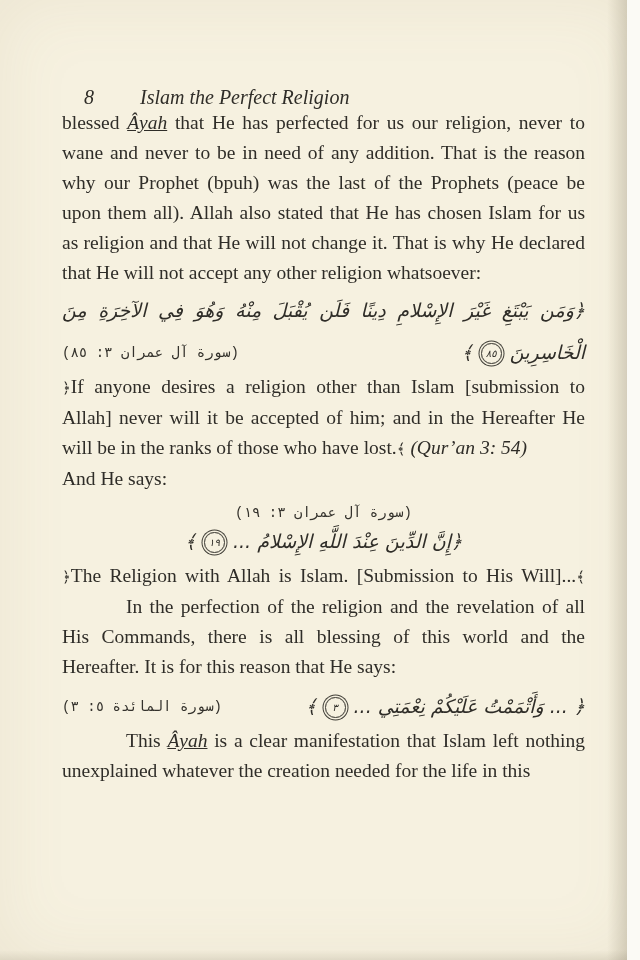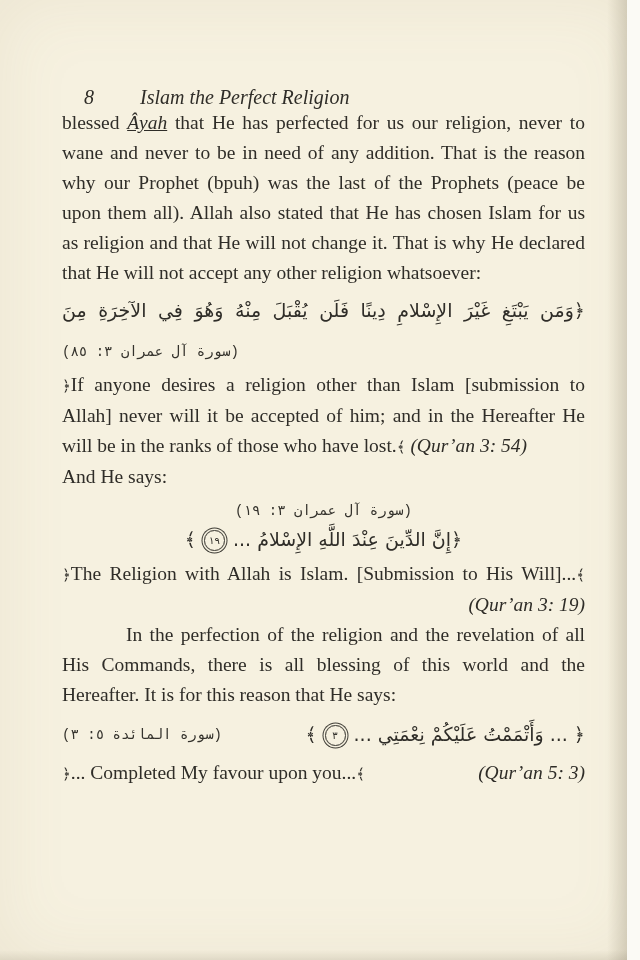--- a/index.html
+++ b/index.html
@@ -44,20 +44,21 @@
   }
   .p1{margin-top:40px;}
   .itw{font-style:italic;text-decoration:underline;}
   .ref{font-style:italic;white-space:nowrap;}
   .orn{font-family:"DejaVu Sans", sans-serif;font-size:15px;}
   
   .ar{
     font-family:"DejaVu Sans", sans-serif;
     font-size:19px;line-height:40px;
     direction:rtl;
+    font-style:italic;
   }
   .v1-line1{
     margin-top:2px;
     text-align:justify;
     text-align-last:justify;
     height:42px;
   }
   .vrow{
     display:flex;justify-content:space-between;align-items:center;
     min-height:38px;
@@ -103,47 +104,44 @@
       <span class="pagenum">8</span>
       <span class="booktitle">Islam the Perfect Religion</span>
     </div>
 
     <p class="body p1"><span>blessed </span><span class="itw">Âyah</span><span> that He has perfected for us our religion, never to wane and never to be in need of any addition. That is the reason why our Prophet (bpuh) was the last of the Prophets (peace be upon them all). Allah also stated that He has chosen Islam for us as religion and that He will not change it. That is why He declared that He will not accept any other religion whatsoever:</span></p>
 
     <div>
       <div class="ar v1-line1" dir="rtl">﴿وَمَن يَبْتَغِ غَيْرَ الإِسْلامِ دِينًا فَلَن يُقْبَلَ مِنْهُ وَهُوَ فِي الآخِرَةِ مِنَ</div>
       <div class="vrow">
         <span class="cite" dir="rtl">(سورة آل عمران ٣: ٨٥)</span>
+        <span class="ar" dir="rtl"><span>الْخَاسِرِينَ</span><span class="medallion">٨٥</span><span>﴾</span></span>
       </div>
     </div>
 
     <p class="body t1"><span class="orn">﴿</span><span>If anyone desires a religion other than Islam [submission to Allah] never will it be accepted of him; and in the Hereafter He will be in the ranks of those who have lost.</span><span class="orn">﴾</span> <span class="ref">(Qur’an 3: 54)</span></p>
 
     <p class="body says">And He says:</p>
 
     <div class="vrow v2row">
       <span class="cite" dir="rtl">(سورة آل عمران ٣: ١٩)</span>
       <span class="ar" dir="rtl"><span>﴿إِنَّ الدِّينَ عِنْدَ اللَّهِ الإِسْلامُ ...</span><span class="medallion">١٩</span><span>﴾</span></span>
     </div>
 
     <p class="body t2"><span class="orn">﴿</span><span>The Religion with Allah is Islam. [Submission to His Will]...</span><span class="orn">﴾</span></p>
-    <p class="t2ref"><span class="ref">(Qur’an 3: 19)</span></p>
 
     <p class="body p2">In the perfection of the religion and the revelation of all His Commands, there is all blessing of this world and the Hereafter. It is for this reason that He says:</p>
 
     <div class="vrow v3row">
       <span class="cite" dir="rtl">(سورة المائدة ٥: ٣)</span>
       <span class="ar" dir="rtl"><span>﴿ ... وَأَتْمَمْتُ عَلَيْكُمْ نِعْمَتِي ...</span><span class="medallion">٣</span><span>﴾</span></span>
     </div>
 
-    <div class="t3row">
-      <span><span class="orn">﴿</span><span>... Completed My favour upon you...</span><span class="orn">﴾</span></span>
-      <span class="ref">(Qur’an 5: 3)</span>
-    </div>
 
+    <p class="body p3"><span>This </span><span class="itw">Âyah</span><span> is a clear manifestation that Islam left nothing unexplained whatever the creation needed for the life in this</span></p>
 
   </div>
 
   <div class="edge-shadow"></div>
   <div class="edge-white"></div>
   <div class="edge-bottom"></div>
 
 </div>
 
 </body></html>

